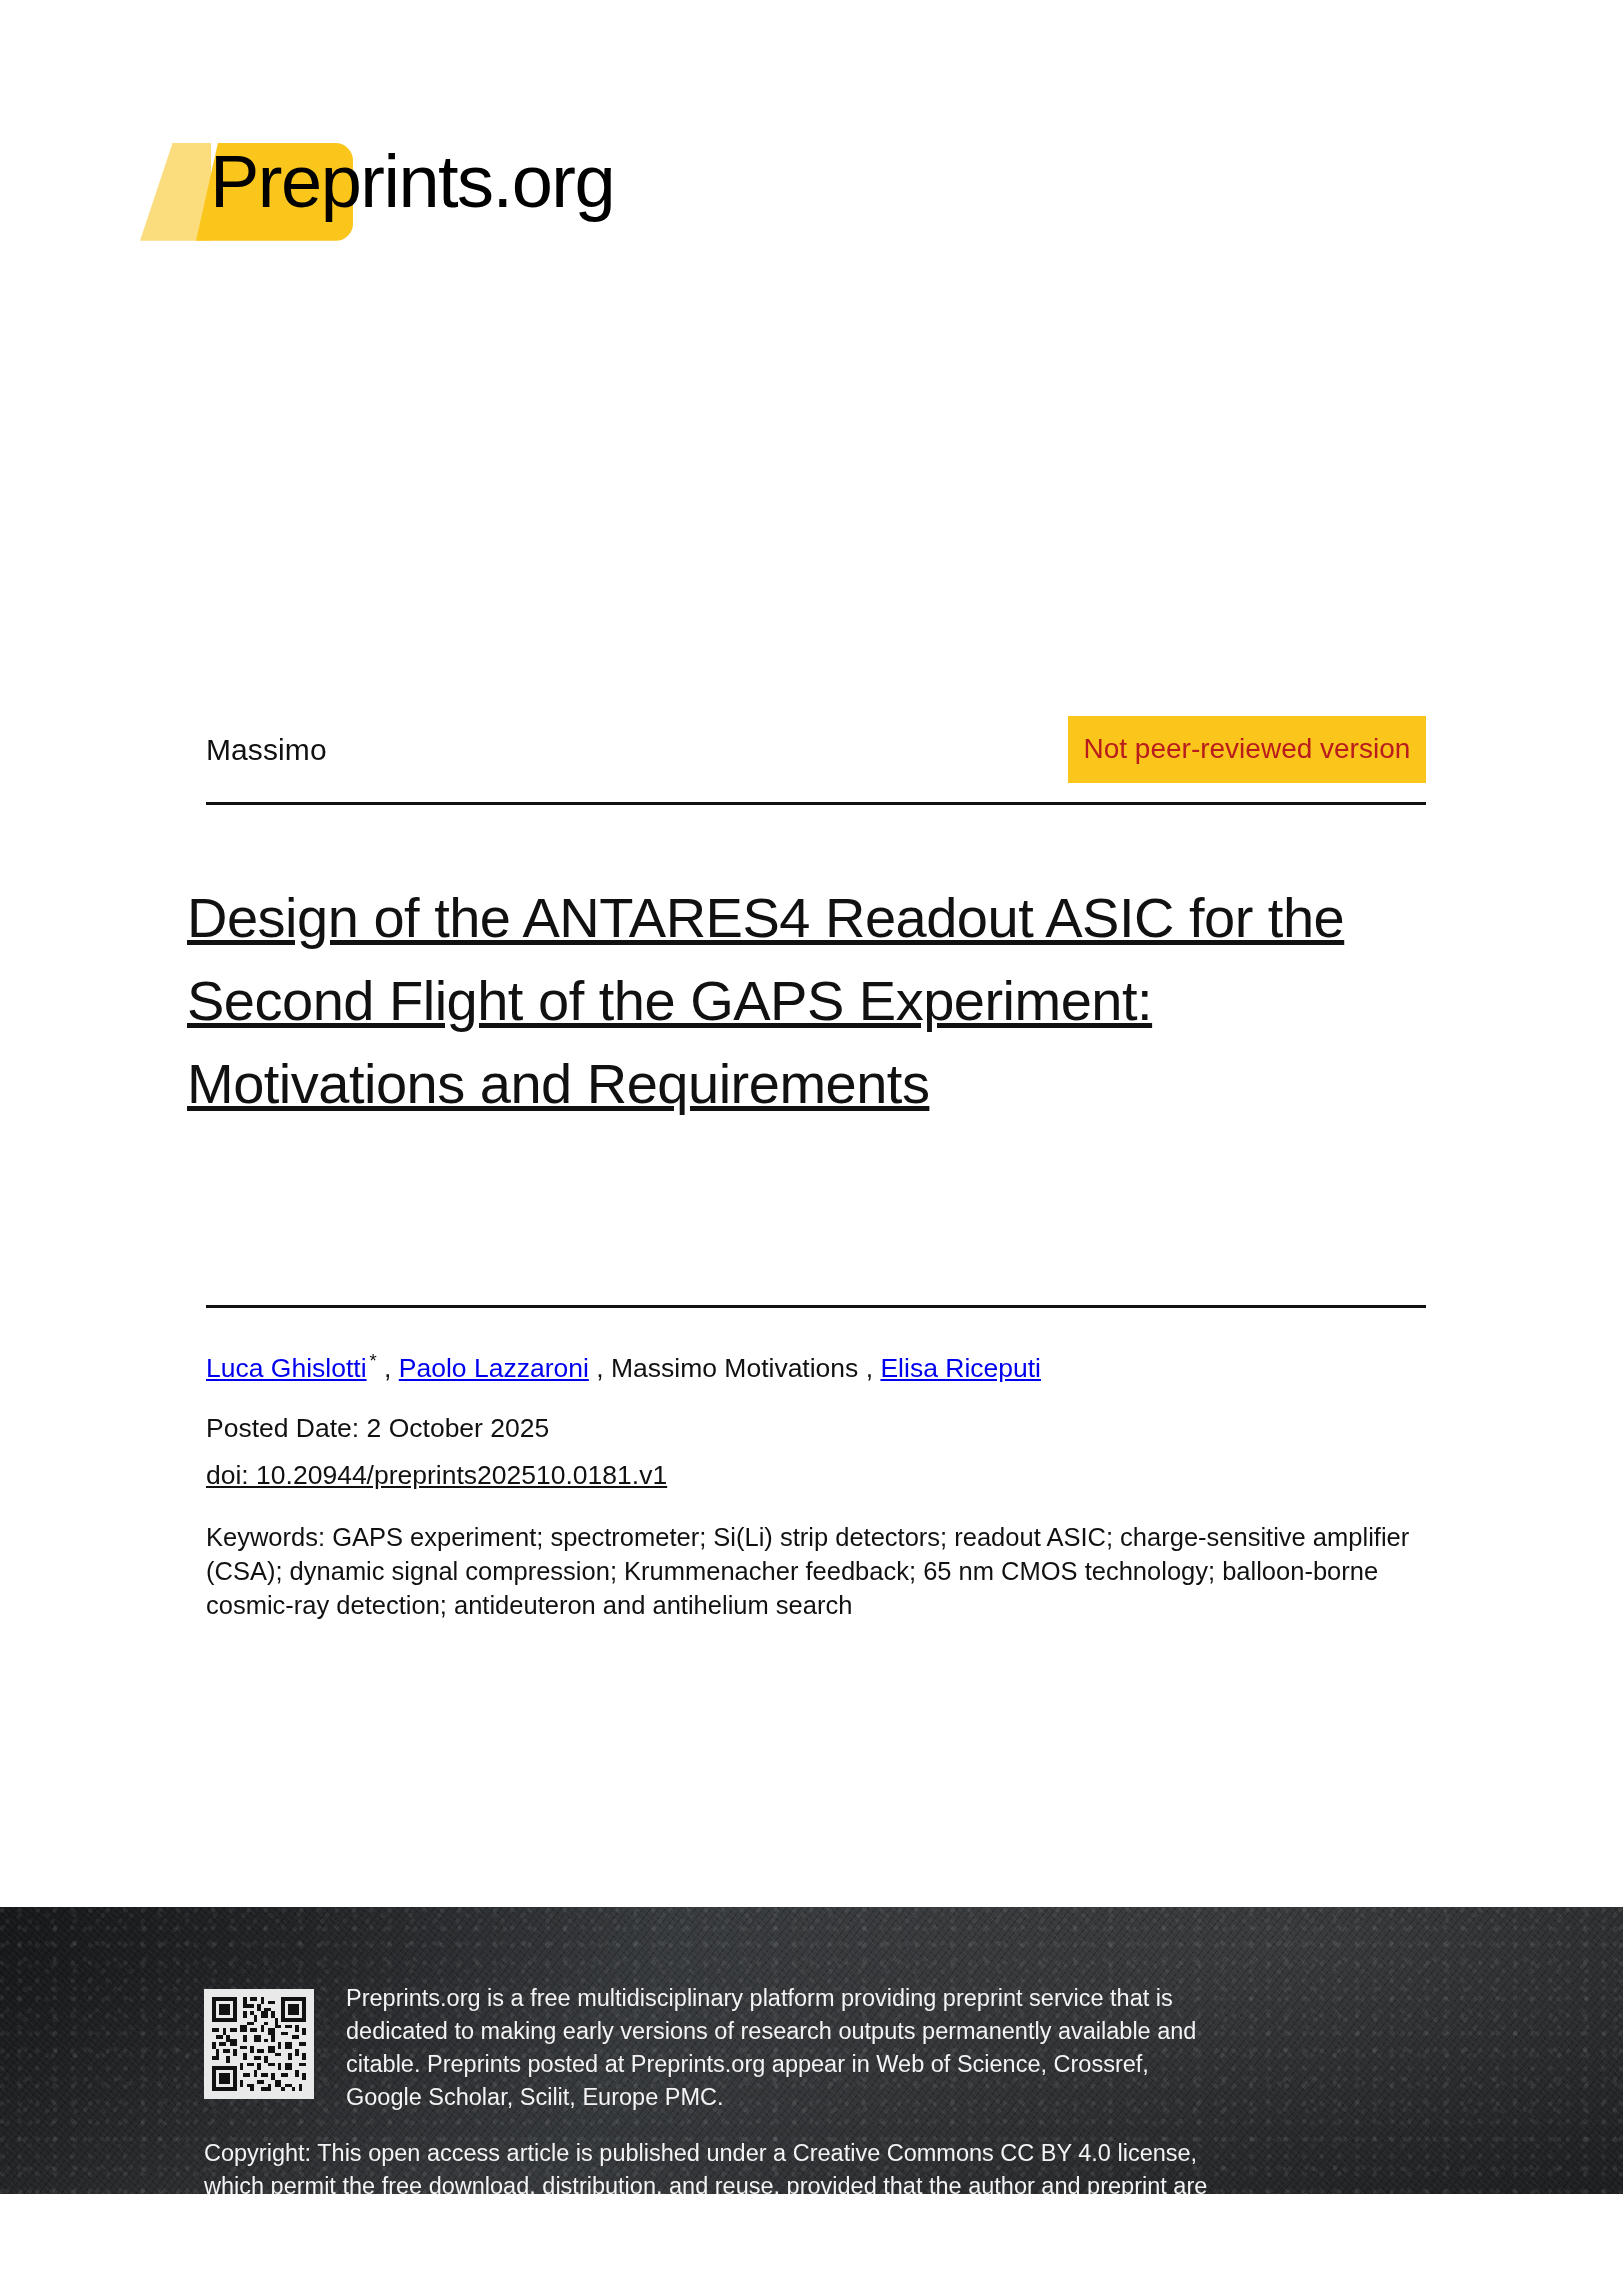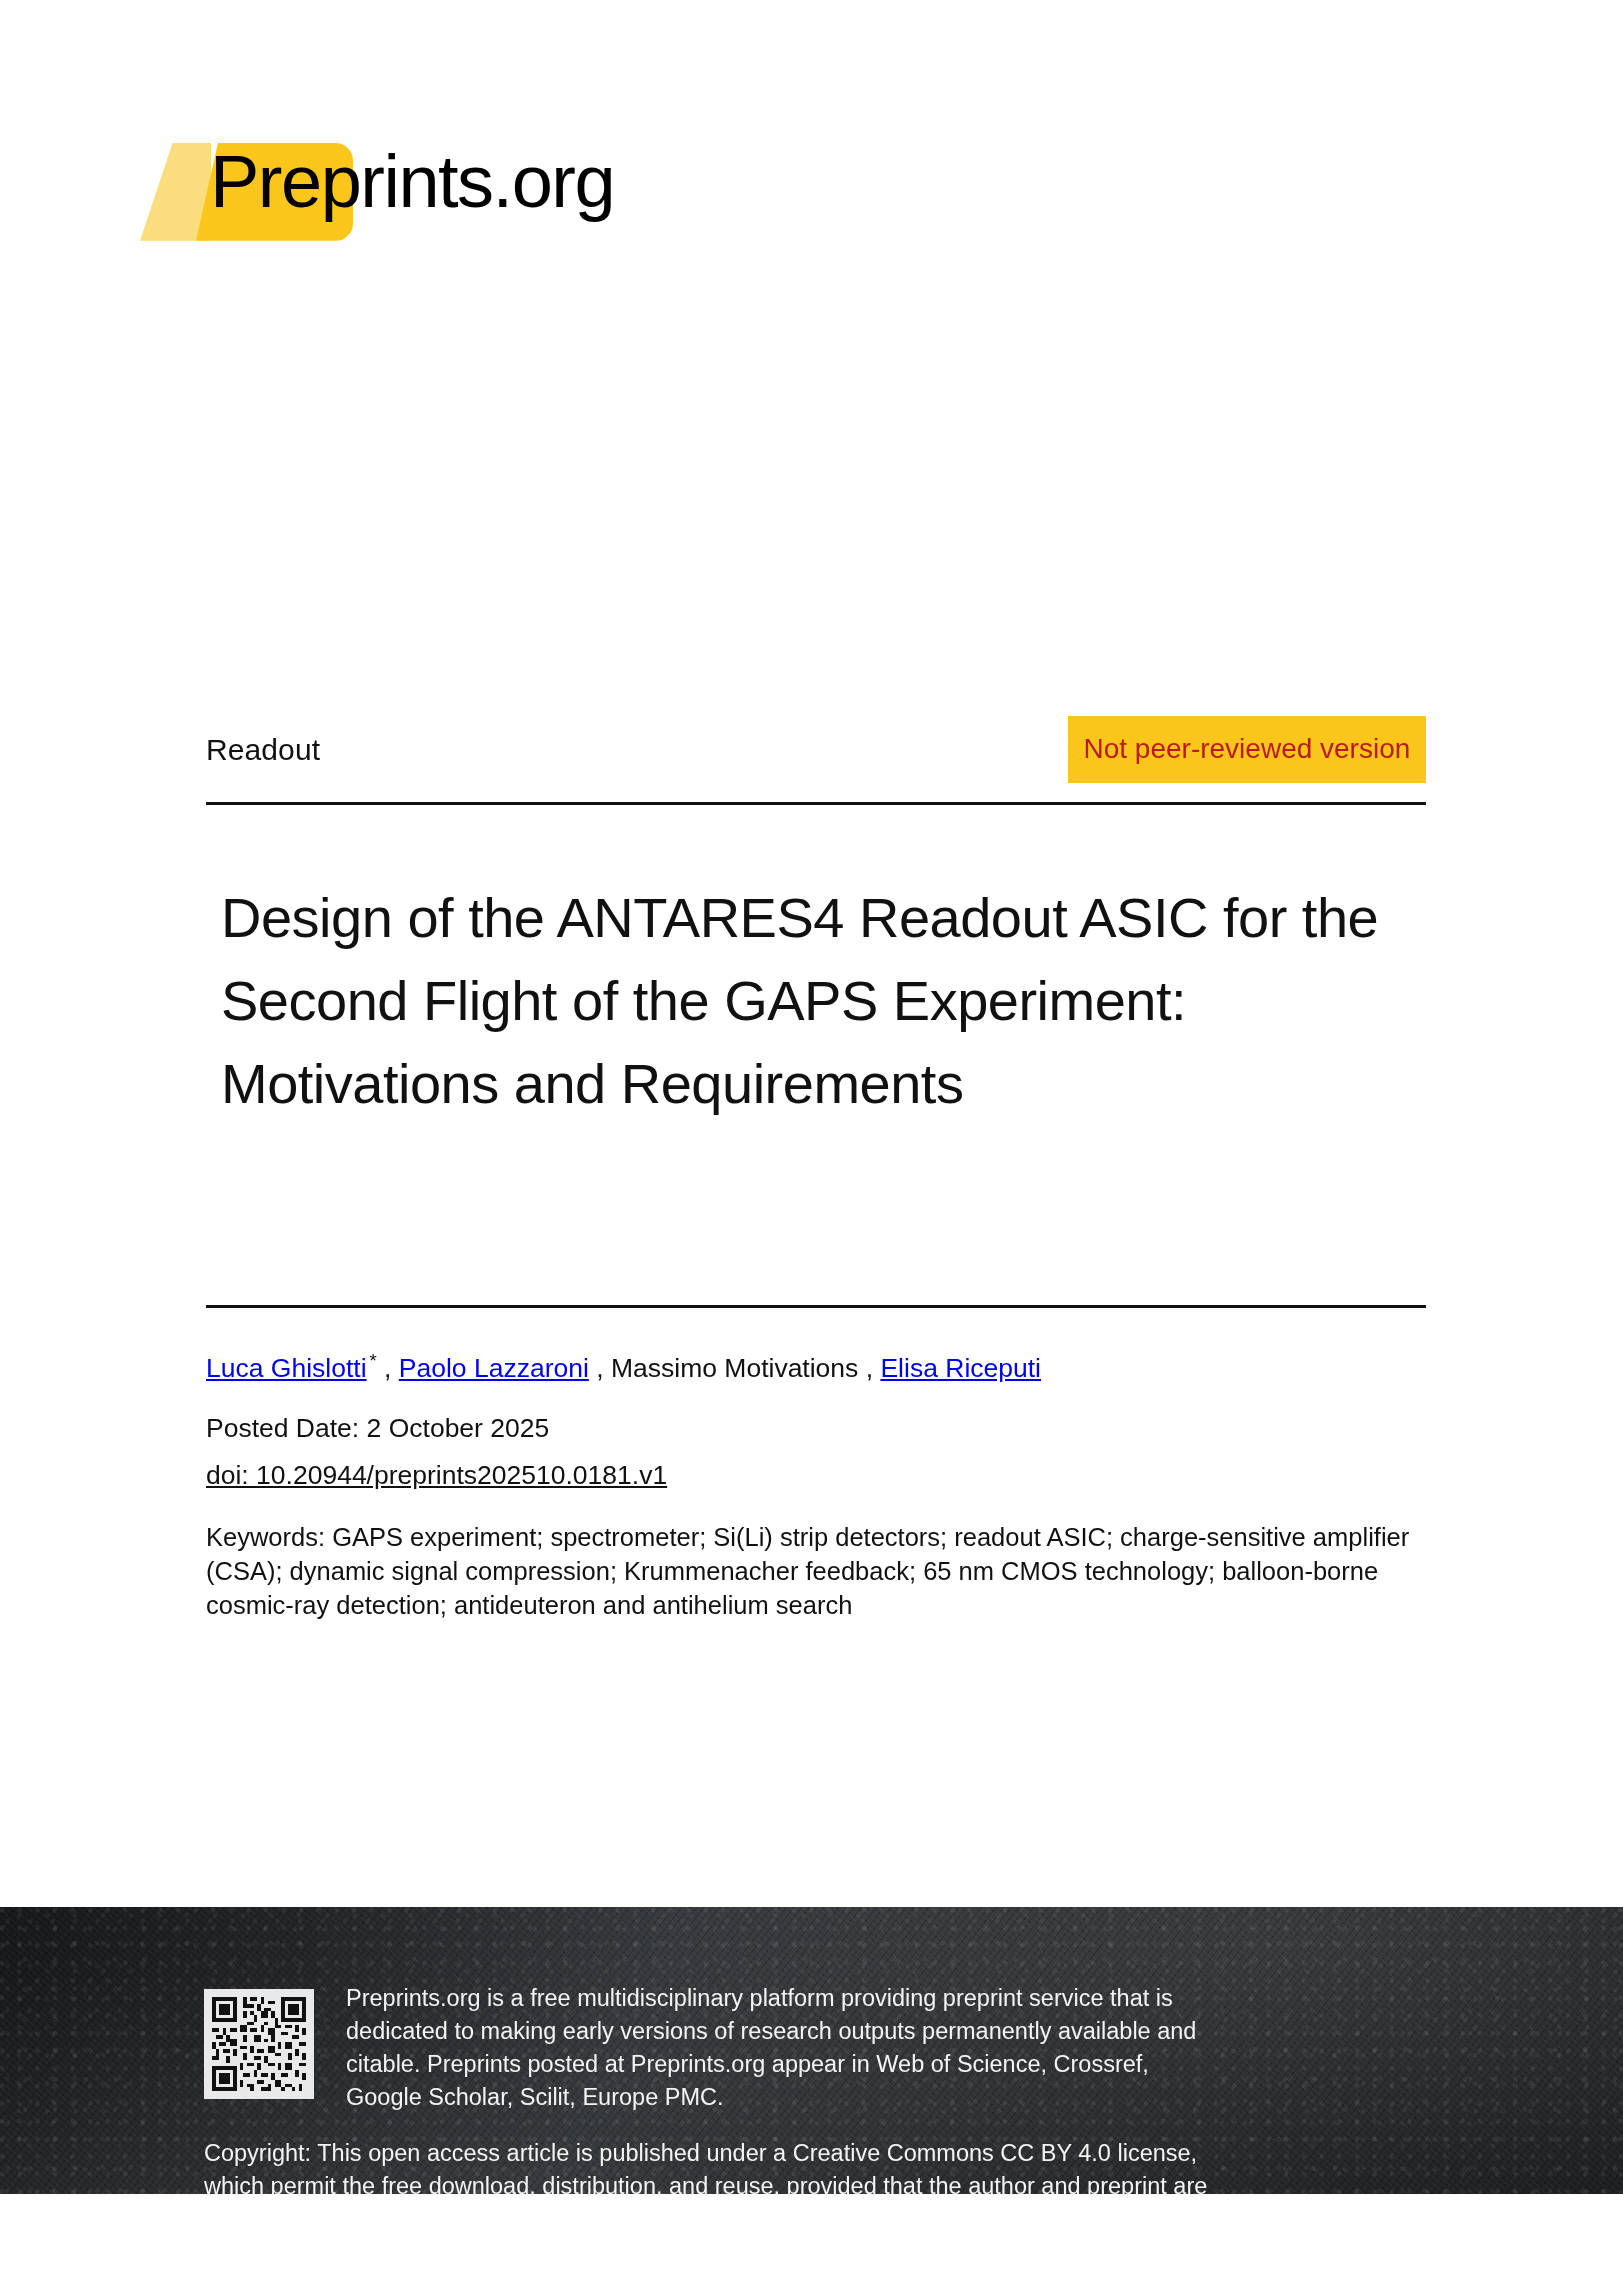--- a/index.html
+++ b/index.html
@@ -98,28 +98,29 @@
     width: 1220px;
     height: 2.9px;
     background: #111111;
   }
   .rule-top { top: 802px; }
   .rule-mid { top: 1305px; }
 
   
   .title {
     position: absolute;
-    left: 221px;
+    left: 187px;
     top: 838px;
     width: 1235px;
     font-size: 56px;
     line-height: 83px;
     color: #111111;
     letter-spacing: -0.5px;
     font-weight: 400;
+    text-decoration: underline;
   }
 
   
   .meta {
     position: absolute;
     left: 206px;
     top: 1343px;
     width: 1225px;
     color: #111111;
   }
@@ -232,21 +233,21 @@
 
   <div class="logo-wrap">
     <div class="logo-mark">
       <span class="logo-slash"></span>
       <span class="logo-block"></span>
       <span class="logo-text"><span>Pre</span><span>prints.org</span></span>
     </div>
   </div>
 
   <div class="type-row">
-    <div class="article-type">Readout</div>
+    <div class="article-type">Massimo</div>
     <div class="review-badge">Not peer-reviewed version</div>
   </div>
 
   <div class="rule rule-top"></div>
 
   <h1 class="title">Design of the ANTARES4 Readout ASIC for the Second Flight of the GAPS Experiment: Motivations and Requirements</h1>
 
   <div class="rule rule-mid"></div>
 
   <div class="meta">

